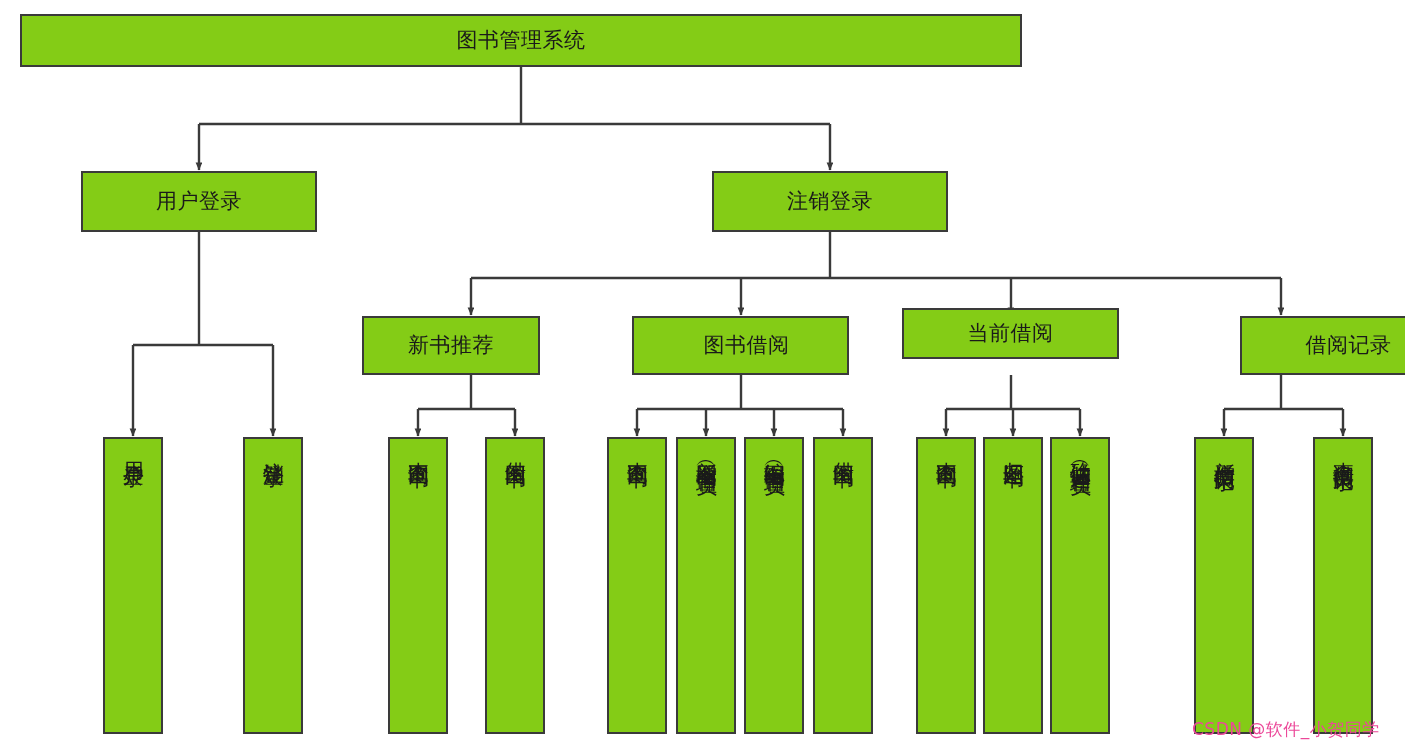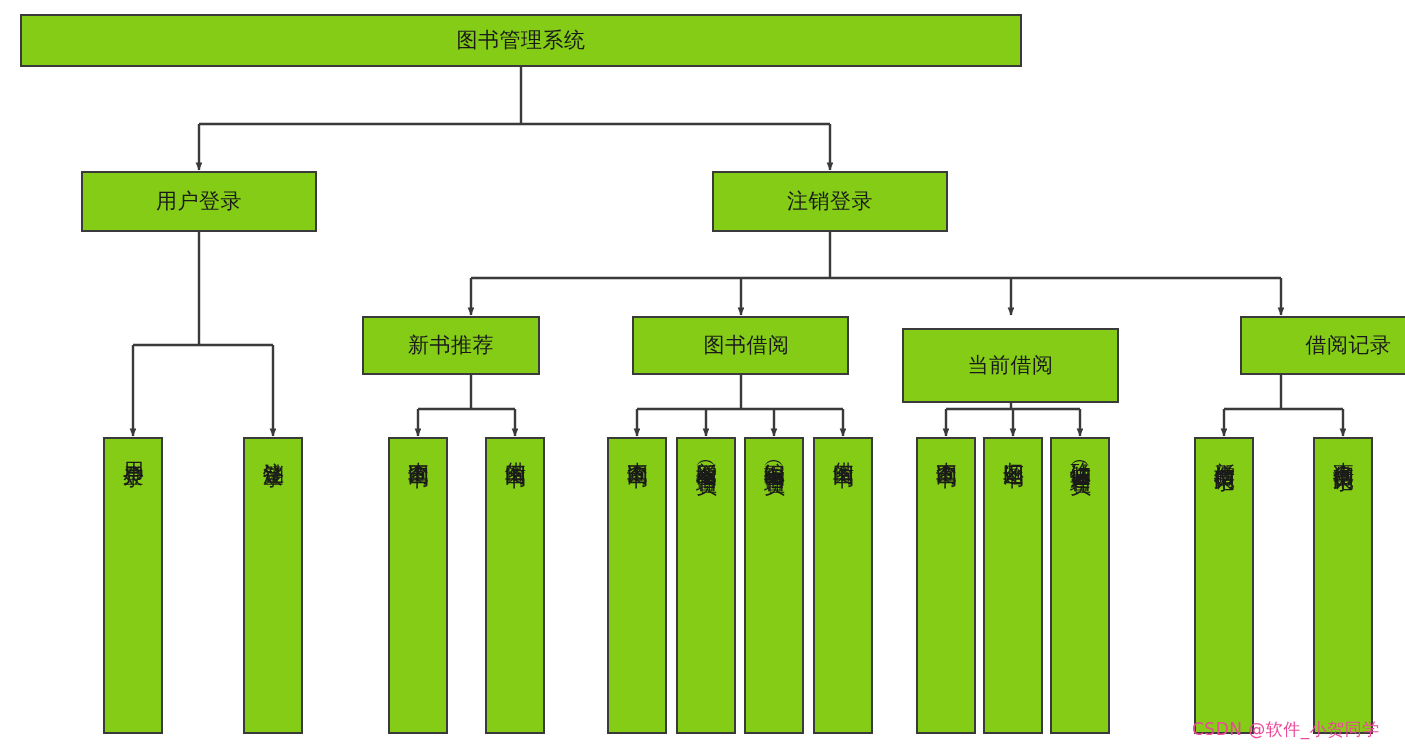--- a/index.html
+++ b/index.html
@@ -121,21 +121,21 @@
       </div>
       <div class="node horizontal" style="left: 712px; top: 171px; width: 236px; height: 61px;">
         <span class="label">注销登录</span>
       </div>
       <div class="node horizontal" style="left: 362px; top: 316px; width: 178px; height: 59px;">
         <span class="label">新书推荐</span>
       </div>
       <div class="node horizontal" style="left: 632px; top: 316px; width: 217px; height: 59px; padding-left: 12px;">
         <span class="label">图书借阅</span>
       </div>
-      <div class="node horizontal" style="left: 902px; top: 328px; width: 217px; height: 75px;">
+      <div class="node horizontal" style="left: 902px; top: 308px; width: 217px; height: 51px;">
         <span class="label">当前借阅</span>
       </div>
       <div class="node horizontal" style="left: 1240px; top: 316px; width: 217px; height: 59px;">
         <span class="label">借阅记录</span>
       </div>
       <div class="node vertical" style="left: 103px; top: 437px; width: 60px; height: 297px;">
         <span class="label">用户登录</span>
       </div>
       <div class="node vertical" style="left: 243px; top: 437px; width: 60px; height: 297px;">
         <span class="label">注销登录</span>

